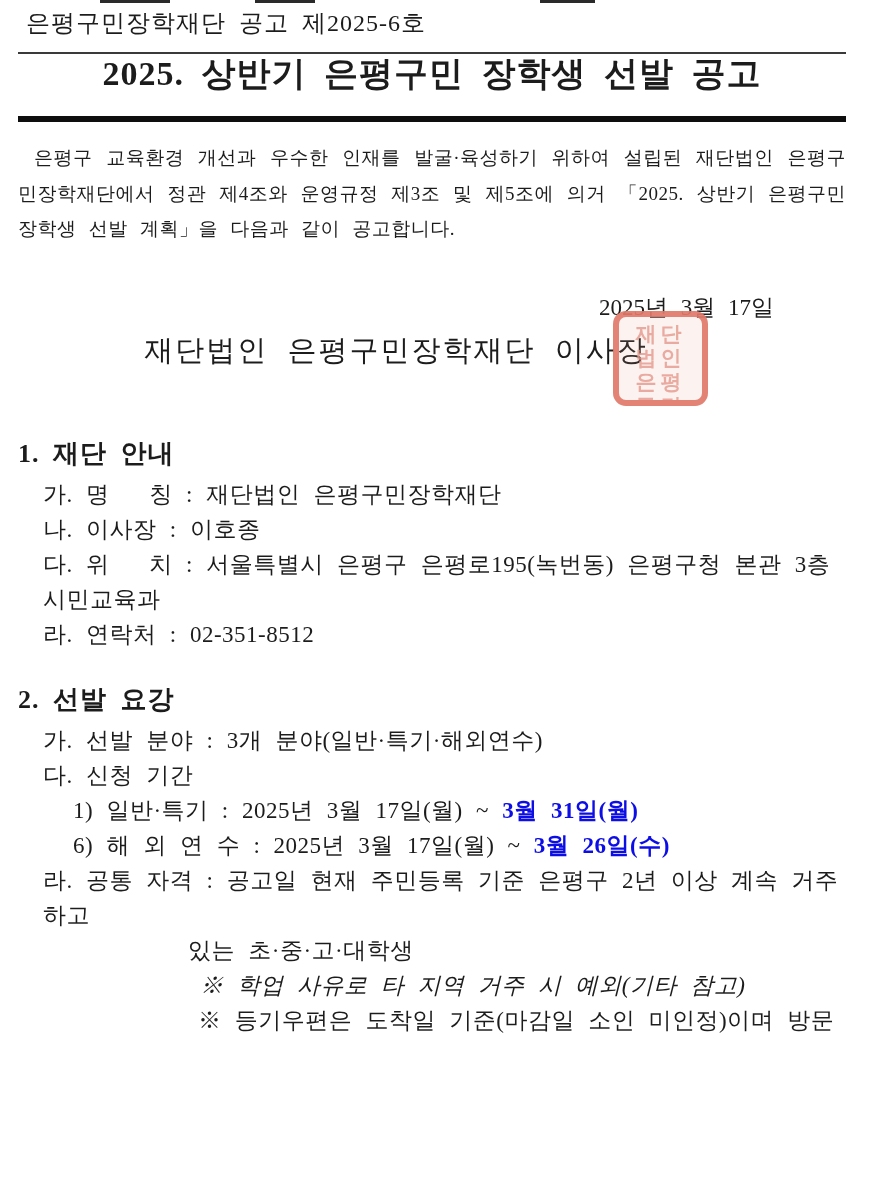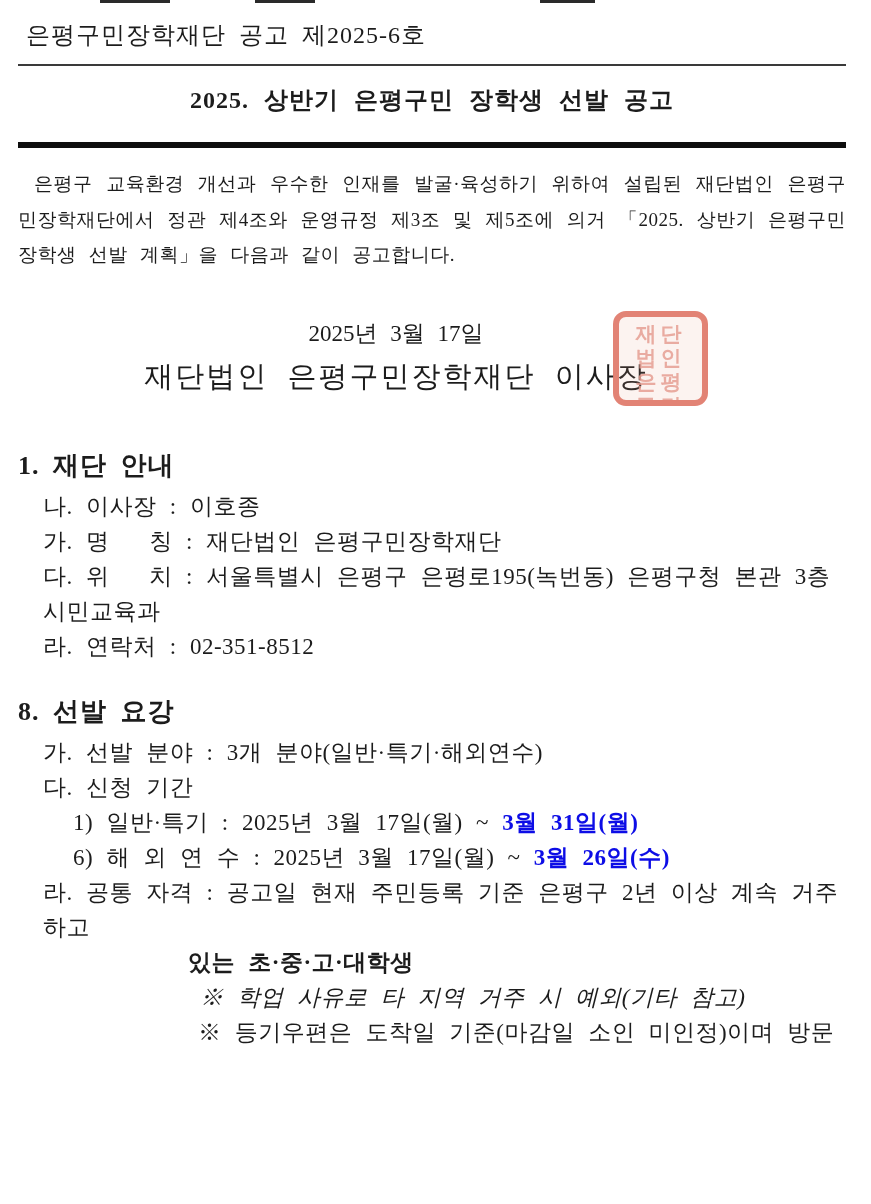--- a/index.html
+++ b/index.html
@@ -13,59 +13,59 @@
   html,body{background:#ffffff;}
   body{
     width:871px;height:1204px;
     font-family:"Liberation Serif","DejaVu Serif",serif;
     color:var(--text);
     overflow:hidden;
   }
   .page{
     position:relative;
     width:871px;height:868px;
-    padding:20px 25px 0 18px;
+    padding:8px 25px 0 18px;
     background:#fff;
   }
   
   .artifacts{position:absolute;top:0;left:0;width:100%;height:4px;}
   .artifacts i{position:absolute;top:0;height:3px;background:#2a2a2a;display:block;}
   .artifacts i:nth-child(1){left:100px;width:70px;}
   .artifacts i:nth-child(2){left:255px;width:60px;}
   .artifacts i:nth-child(3){left:540px;width:55px;}
 
   .doc-number{
     font-size:24px;line-height:31px;
     letter-spacing:1px;word-spacing:6px;
     padding-left:8px;
   }
   hr{border:none;}
   .rule-thin{border-top:2px solid #3a3a3a;margin-top:13px;}
   .rule-thick{border-top:6px solid #0e0e0e;margin-top:22px;}
   .title{
-    margin-top:14px;
-    font-size:24px;line-height:40px;
+    margin-top:0;
+    font-size:34px;line-height:40px;
     font-weight:bold;text-align:center;
     letter-spacing:1px;word-spacing:8px;
     white-space:nowrap;
   }
   .intro{
     margin-top:18px;
     font-size:19px;line-height:35.5px;
     text-align:justify;
     text-indent:16px;
     word-spacing:7px;letter-spacing:0.5px;
     white-space:pre-wrap;
   }
   .sig-block{
     margin-top:46px;
     text-align:center;
     padding-right:72px;
   }
-  .date-line{font-size:23px;line-height:30px;word-spacing:7px;}
+  .date-line{font-size:23px;line-height:30px;word-spacing:7px;text-align:right;}
   .signer-line{
     margin-top:6px;
     font-size:29px;line-height:42px;
     letter-spacing:2px;word-spacing:10px;
     white-space:nowrap;
   }
   .seal{
     position:absolute;
     left:613px;top:311px;
     width:95px;height:95px;
@@ -80,36 +80,36 @@
   .seal-inner{
     font-family:"DejaVu Sans Mono","Liberation Mono",monospace;
     font-size:21px;line-height:24px;
     font-weight:bold;
     color:var(--seal-glyph);
     letter-spacing:4px;
     word-break:break-all;
     text-align:center;
     opacity:0.9;
   }
-  .section{margin-top:52px;}
+  .section{margin-top:66px;}
   .section + .section{margin-top:31px;}
   .section-heading{
     font-size:26px;line-height:34px;
     font-weight:bold;
     letter-spacing:1px;word-spacing:6px;
     margin-bottom:6px;
   }
   .row{
     font-size:23px;line-height:35px;
     word-spacing:7px;letter-spacing:0.5px;
     white-space:pre-wrap;
   }
   .indent-item{padding-left:25px;}
   .indent-sub{padding-left:55px;}
-  .indent-hang{padding-left:170px;font-weight:bold;}
+  .indent-hang{padding-left:170px;}
   .indent-note{padding-left:182px;font-style:italic;}
   .indent-note2{padding-left:180px;}
   .hl{
     color:var(--accent-blue);
     font-weight:bold;
   }
 </style>
 </head>
 <body>
 
@@ -135,28 +135,28 @@
     <div class="date-line">2025년 3월 17일</div>
     <div class="signer-line">재단법인 은평구민장학재단 이사장</div>
   </div>
 
   <div class="seal">
     <div class="seal-inner">재단법인은평구민장학재단이사장</div>
   </div>
 
   <div class="section">
     <div class="section-heading">1. 재단 안내</div>
+    <div class="row indent-item">가. 명   칭 : 재단법인 은평구민장학재단</div>
     <div class="row indent-item">나. 이사장 : 이호종</div>
-    <div class="row indent-item">가. 명   칭 : 재단법인 은평구민장학재단</div>
     <div class="row indent-item">다. 위   치 : 서울특별시 은평구 은평로195(녹번동) 은평구청 본관 3층 시민교육과</div>
     <div class="row indent-item">라. 연락처 : 02-351-8512</div>
   </div>
 
   <div class="section">
-    <div class="section-heading">8. 선발 요강</div>
+    <div class="section-heading">2. 선발 요강</div>
 
     <div class="row indent-item">가. 선발 분야 : 3개 분야(일반·특기·해외연수)</div>
     <div class="row indent-item">다. 신청 기간</div>
 
     <div class="row indent-sub"><span>1) 일반·특기 : 2025년 3월 17일(월) ~ </span><span class="hl">3월 31일(월)</span></div>
     <div class="row indent-sub"><span>6) 해 외 연 수 : 2025년 3월 17일(월) ~ </span><span class="hl">3월 26일(수)</span></div>
 
     <div class="row indent-item">라. 공통 자격 : 공고일 현재 주민등록 기준 은평구 2년 이상 계속 거주하고</div>
     <div class="row indent-hang">있는 초·중·고·대학생</div>
     <div class="row indent-note">※ 학업 사유로 타 지역 거주 시 예외(기타 참고)</div>

